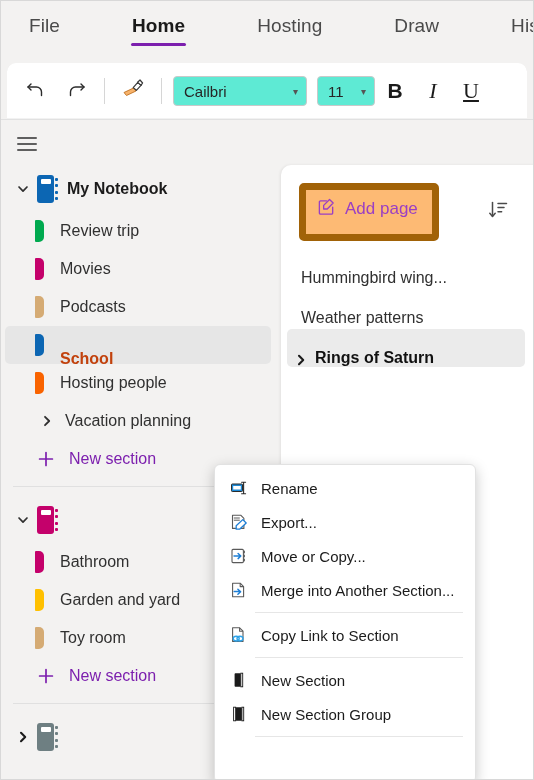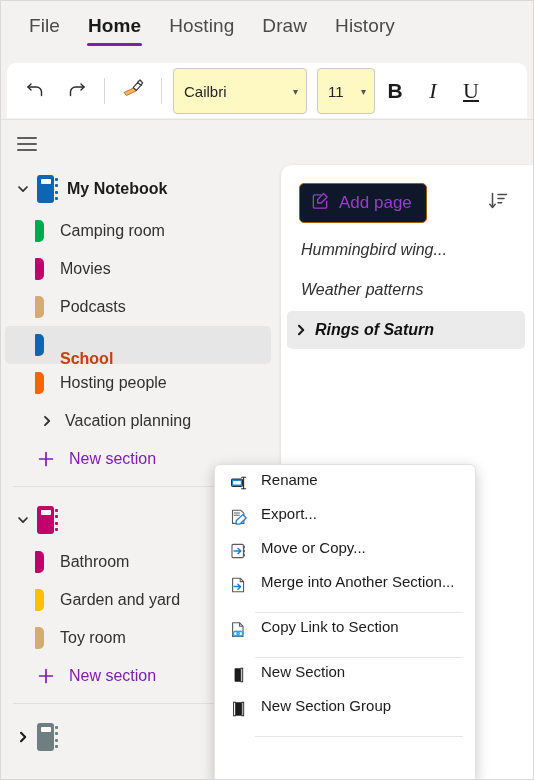--- a/index.html
+++ b/index.html
@@ -24,20 +24,21 @@
   }
 
   
   .ribbon-tabs {
     height: 62px;
     background: #f3f2f1;
     display: flex;
     align-items: center;
     padding: 0 8px 8px 14px;
     box-sizing: border-box;
+    gap: 44px;
   }
   .rtab {
     position: relative;
     font-size: 19px;
     color: #4a4a4a;
     padding: 6px 14px 10px 14px;
     cursor: pointer;
     white-space: nowrap;
     letter-spacing: .1px;
   }
@@ -80,24 +81,24 @@
     flex: none;
   }
   .tb-sep {
     width: 1px;
     height: 26px;
     background: #d6d6d6;
     margin: 0 7px;
     flex: none;
   }
   .tb-select {
-    height: 46px;
+    height: 30px;
     border: 1px solid #c9c9c9;
     border-radius: 4px;
-    background: #fef9c3;
+    background: #5eead4;
     display: flex;
     align-items: center;
     justify-content: space-between;
     padding: 0 8px 0 10px;
     font-size: 15px;
     color: #262626;
     cursor: pointer;
     box-sizing: border-box;
   }
   .tb-select.font { width: 134px; margin-left: 2px; }
@@ -303,50 +304,49 @@
   .pp-head {
     display: flex;
     align-items: center;
     padding: 18px 12px 6px 18px;
     gap: 8px;
   }
   .addpage-btn {
     display: flex;
     align-items: center;
     gap: 9px;
-    border: 1px solid #a16207;
+    border: 7px solid #a16207;
     border-radius: 5px;
-    background: #0f172a;
-    padding: 7px 14px 8px 11px;
+    background: #fdba74;
+    padding: 7px 14px 14px 11px;
     cursor: pointer;
   }
   .addpage-label {
     font-size: 17px;
     color: #9a3fc4;
   }
   .sort-btn {
     margin-left: auto;
     width: 34px; height: 34px;
     display: flex;
     align-items: center;
     justify-content: center;
     cursor: pointer;
     border-radius: 4px;
     margin-right: 8px;
   }
   .page-row {
     display: flex;
-    align-items: center;
+    align-items: flex-end;
     height: 38px;
     margin: 2px 10px 2px 6px;
     padding-left: 14px;
     border-radius: 5px;
     cursor: pointer;
     box-sizing: border-box;
-    font-style: italic;
   }
   .page-row .pchev {
     width: 16px;
     margin-right: 6px;
     margin-left: -8px;
     flex: none;
     display: flex;
     align-items: center;
     justify-content: center;
   }
@@ -368,21 +368,21 @@
     background: #ffffff;
     border: 1px solid #e2e2e2;
     border-radius: 6px;
     box-shadow: 0 4px 14px rgba(0,0,0,0.22);
     padding: 6px 0 6px 0;
     z-index: 50;
     box-sizing: border-box;
   }
   .ctx-item {
     display: flex;
-    align-items: flex-start;
+    align-items: center;
     height: 34px;
     padding: 0 10px 0 12px;
     cursor: pointer;
     position: relative;
   }
   .ctx-ico {
     width: 24px;
     height: 24px;
     flex: none;
     margin-right: 10px;
@@ -479,21 +479,21 @@
                 <span style="background:#0c66b3"></span>
                 <span style="background:#0c66b3"></span>
                 <span style="background:#0c66b3"></span>
                 <span style="background:#0c66b3"></span>
               </span>
             </div>
             <span class="nb-name">My Notebook</span>
           </div>
           <div class="row sec-row">
             <span class="sec-tab" style="background: rgb(0, 169, 79);"></span>
-            <span class="sec-name">Camping room</span>
+            <span class="sec-name">Review trip</span>
           </div>
           <div class="row sec-row">
             <span class="sec-tab" style="background: rgb(196, 1, 107);"></span>
             <span class="sec-name">Movies</span>
           </div>
           <div class="row sec-row">
             <span class="sec-tab" style="background: rgb(213, 171, 116);"></span>
             <span class="sec-name">Podcasts</span>
           </div>
           <div class="row sec-row selected">

